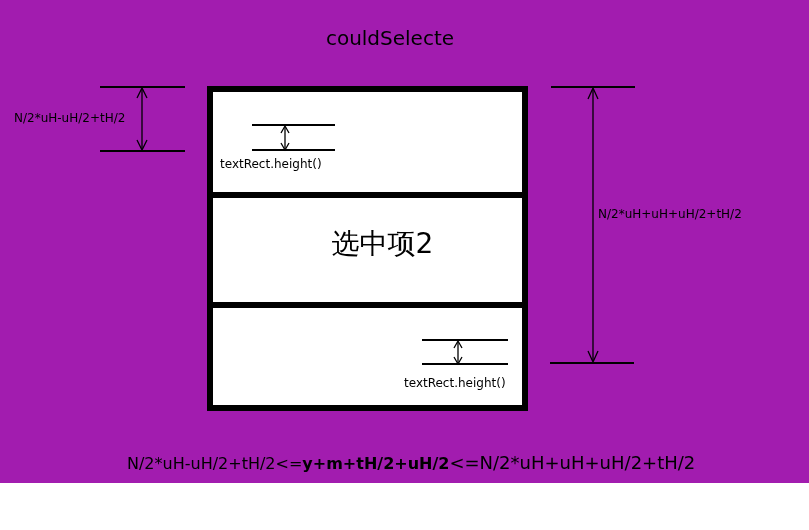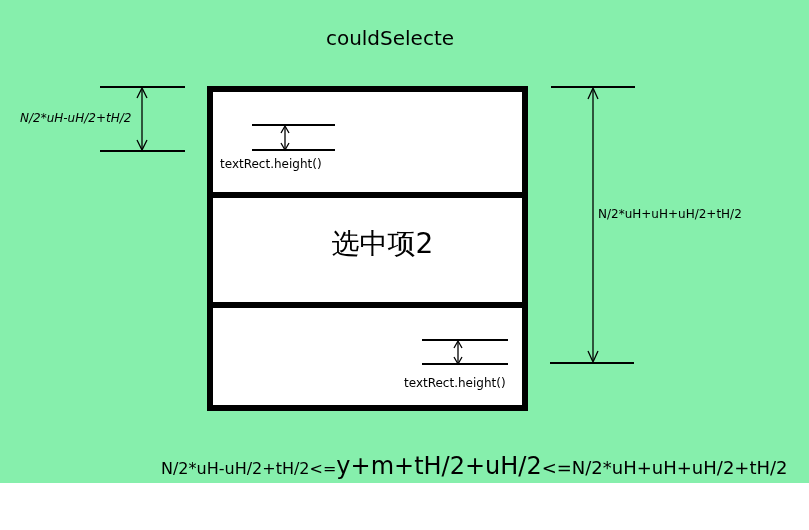--- a/index.html
+++ b/index.html
@@ -1,21 +1,21 @@
 <!DOCTYPE html>
 <html><head>
 <meta charset="utf-8">
 <style>
   * { margin: 0; padding: 0; box-sizing: border-box; }
   html, body { background: #ffffff; }
   .canvas {
     position: relative;
     width: 809px;
     height: 483px;
-    background: #86efac;
+    background: #a21caf;
     font-family: "DejaVu Sans", "Liberation Sans", sans-serif;
     color: #000000;
     overflow: hidden;
   }
   .abs { position: absolute; }
   .title {
     left: 290px; top: 26px; width: 200px;
     text-align: center;
     font-size: 20px;
     color: #000000;
@@ -86,28 +86,28 @@
   </svg>
   <div class="abs small-label" style="left:404px; top:376px;">textRect.height()</div>
 
   <div class="abs tick" style="left:100px; top:86px; width:85px;"></div>
   <div class="abs tick" style="left:100px; top:150px; width:85px;"></div>
   <svg class="abs arrow" style="left:134px; top:87px;" width="16" height="64">
     <line x1="8" y1="2" x2="8" y2="62" stroke="#000" stroke-width="1.3"></line>
     <path d="M3,11 L8,1 L13,11" fill="none" stroke="#000" stroke-width="1.3"></path>
     <path d="M3,53 L8,63 L13,53" fill="none" stroke="#000" stroke-width="1.3"></path>
   </svg>
-  <div class="abs small-label" style="left:20px; top:111px;font-style:italic;">N/2*uH-uH/2+tH/2</div>
+  <div class="abs small-label" style="left:14px; top:111px;">N/2*uH-uH/2+tH/2</div>
 
   <div class="abs tick" style="left:551px; top:86px; width:84px;"></div>
   <div class="abs tick" style="left:550px; top:362px; width:84px;"></div>
   <svg class="abs arrow" style="left:585px; top:87px;" width="16" height="276">
     <line x1="8" y1="2" x2="8" y2="274" stroke="#000" stroke-width="1.3"></line>
     <path d="M3,12 L8,1 L13,12" fill="none" stroke="#000" stroke-width="1.3"></path>
     <path d="M3,264 L8,275 L13,264" fill="none" stroke="#000" stroke-width="1.3"></path>
   </svg>
   <div class="abs small-label" style="left:598px; top:207px;">N/2*uH+uH+uH/2+tH/2</div>
 
   <div class="abs" style="left:127px; top:452px; white-space:nowrap;">
-    <span style="font-size:16px;margin-left:34px;">N/2*uH-uH/2+tH/2&lt;=</span><span style="font-size:24px;">y+m+tH/2+uH/2</span><span style="font-size:18px;">&lt;=N/2*uH+uH+uH/2+tH/2</span>
+    <span style="font-size:16px;">N/2*uH-uH/2+tH/2&lt;=</span><span style="font-size:16px;font-weight:bold;">y+m+tH/2+uH/2</span><span style="font-size:18px;">&lt;=N/2*uH+uH+uH/2+tH/2</span>
   </div>
 
 </div>
 
 </body></html>

